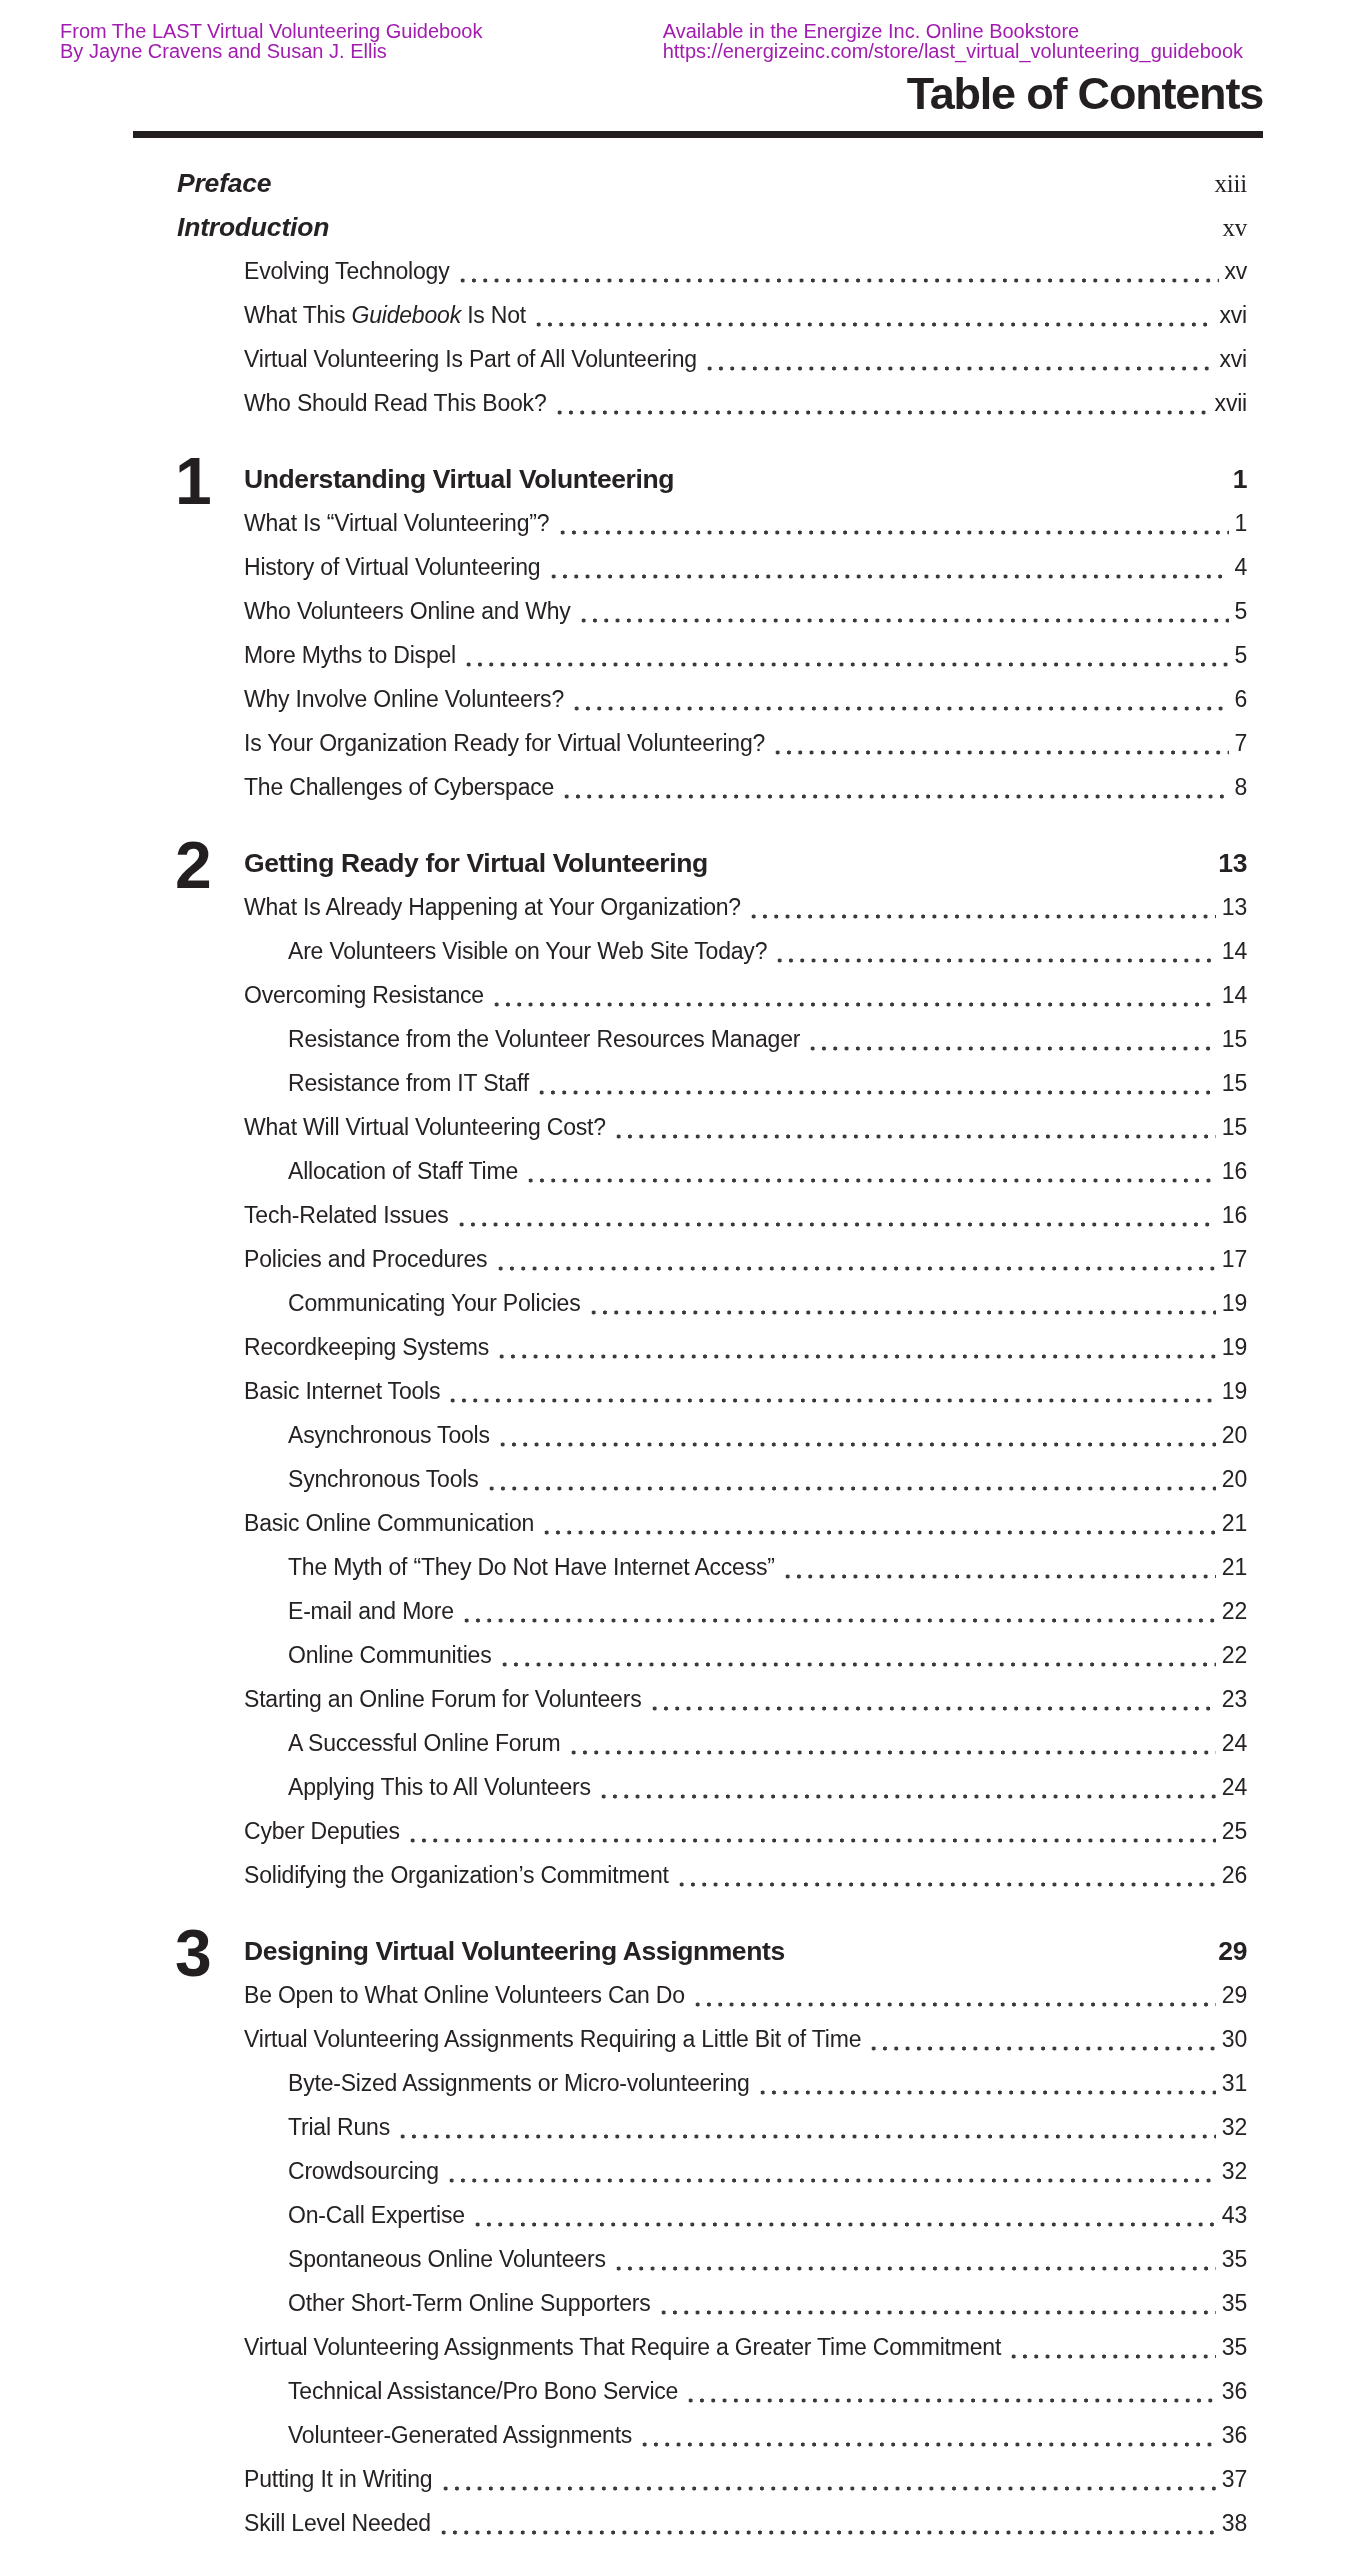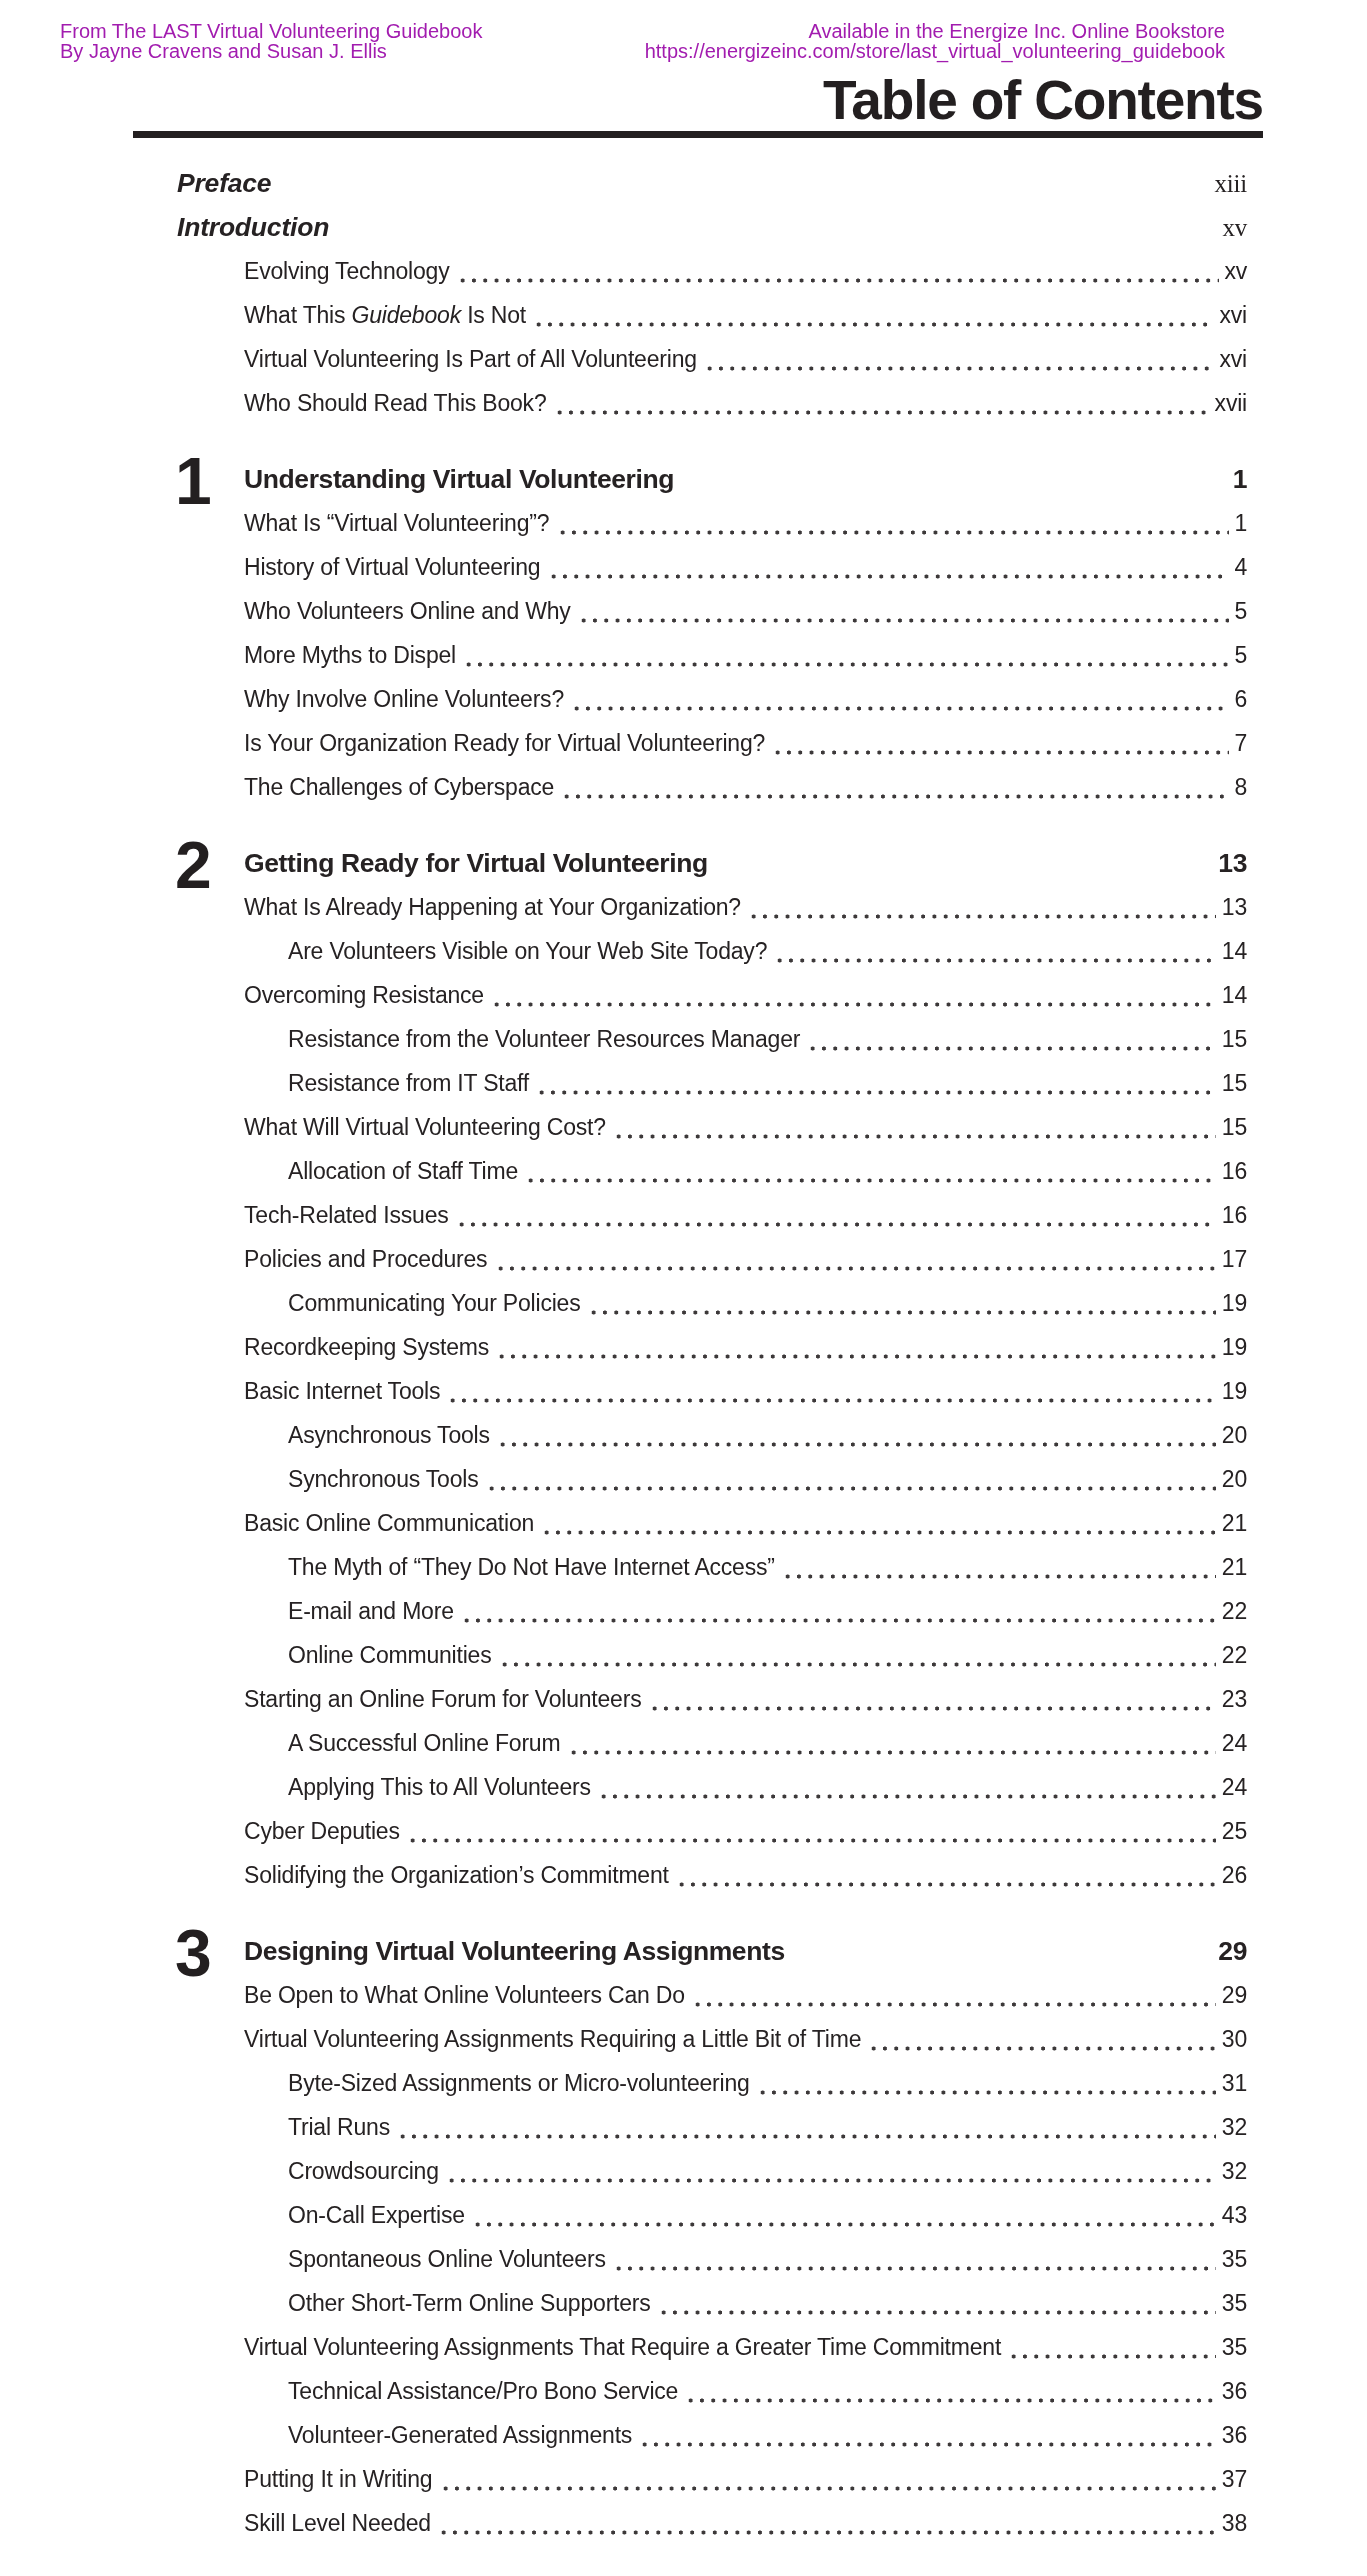--- a/index.html
+++ b/index.html
@@ -16,28 +16,28 @@
   
   .hdr {
     position: absolute;
     top: 21px;
     font-size: 20px;
     line-height: 20px;
     color: #a21caf;
     letter-spacing: 0;
   }
   .hdr-left  { left: 60px;  text-align: left; }
-  .hdr-right { right: 143px; text-align: right; }
+  .hdr-right { right: 125px; }
 
   
   .page-title {
     position: absolute;
     top: 68px;
     right: 105px;
-    font-size: 55px;
+    font-size: 45px;
     font-weight: 700;
     letter-spacing: -1.2px;
     color: #231f20;
     white-space: nowrap;
   }
   .rule {
     position: absolute;
     top: 131px;
     left: 133px;
     width: 1130px;

